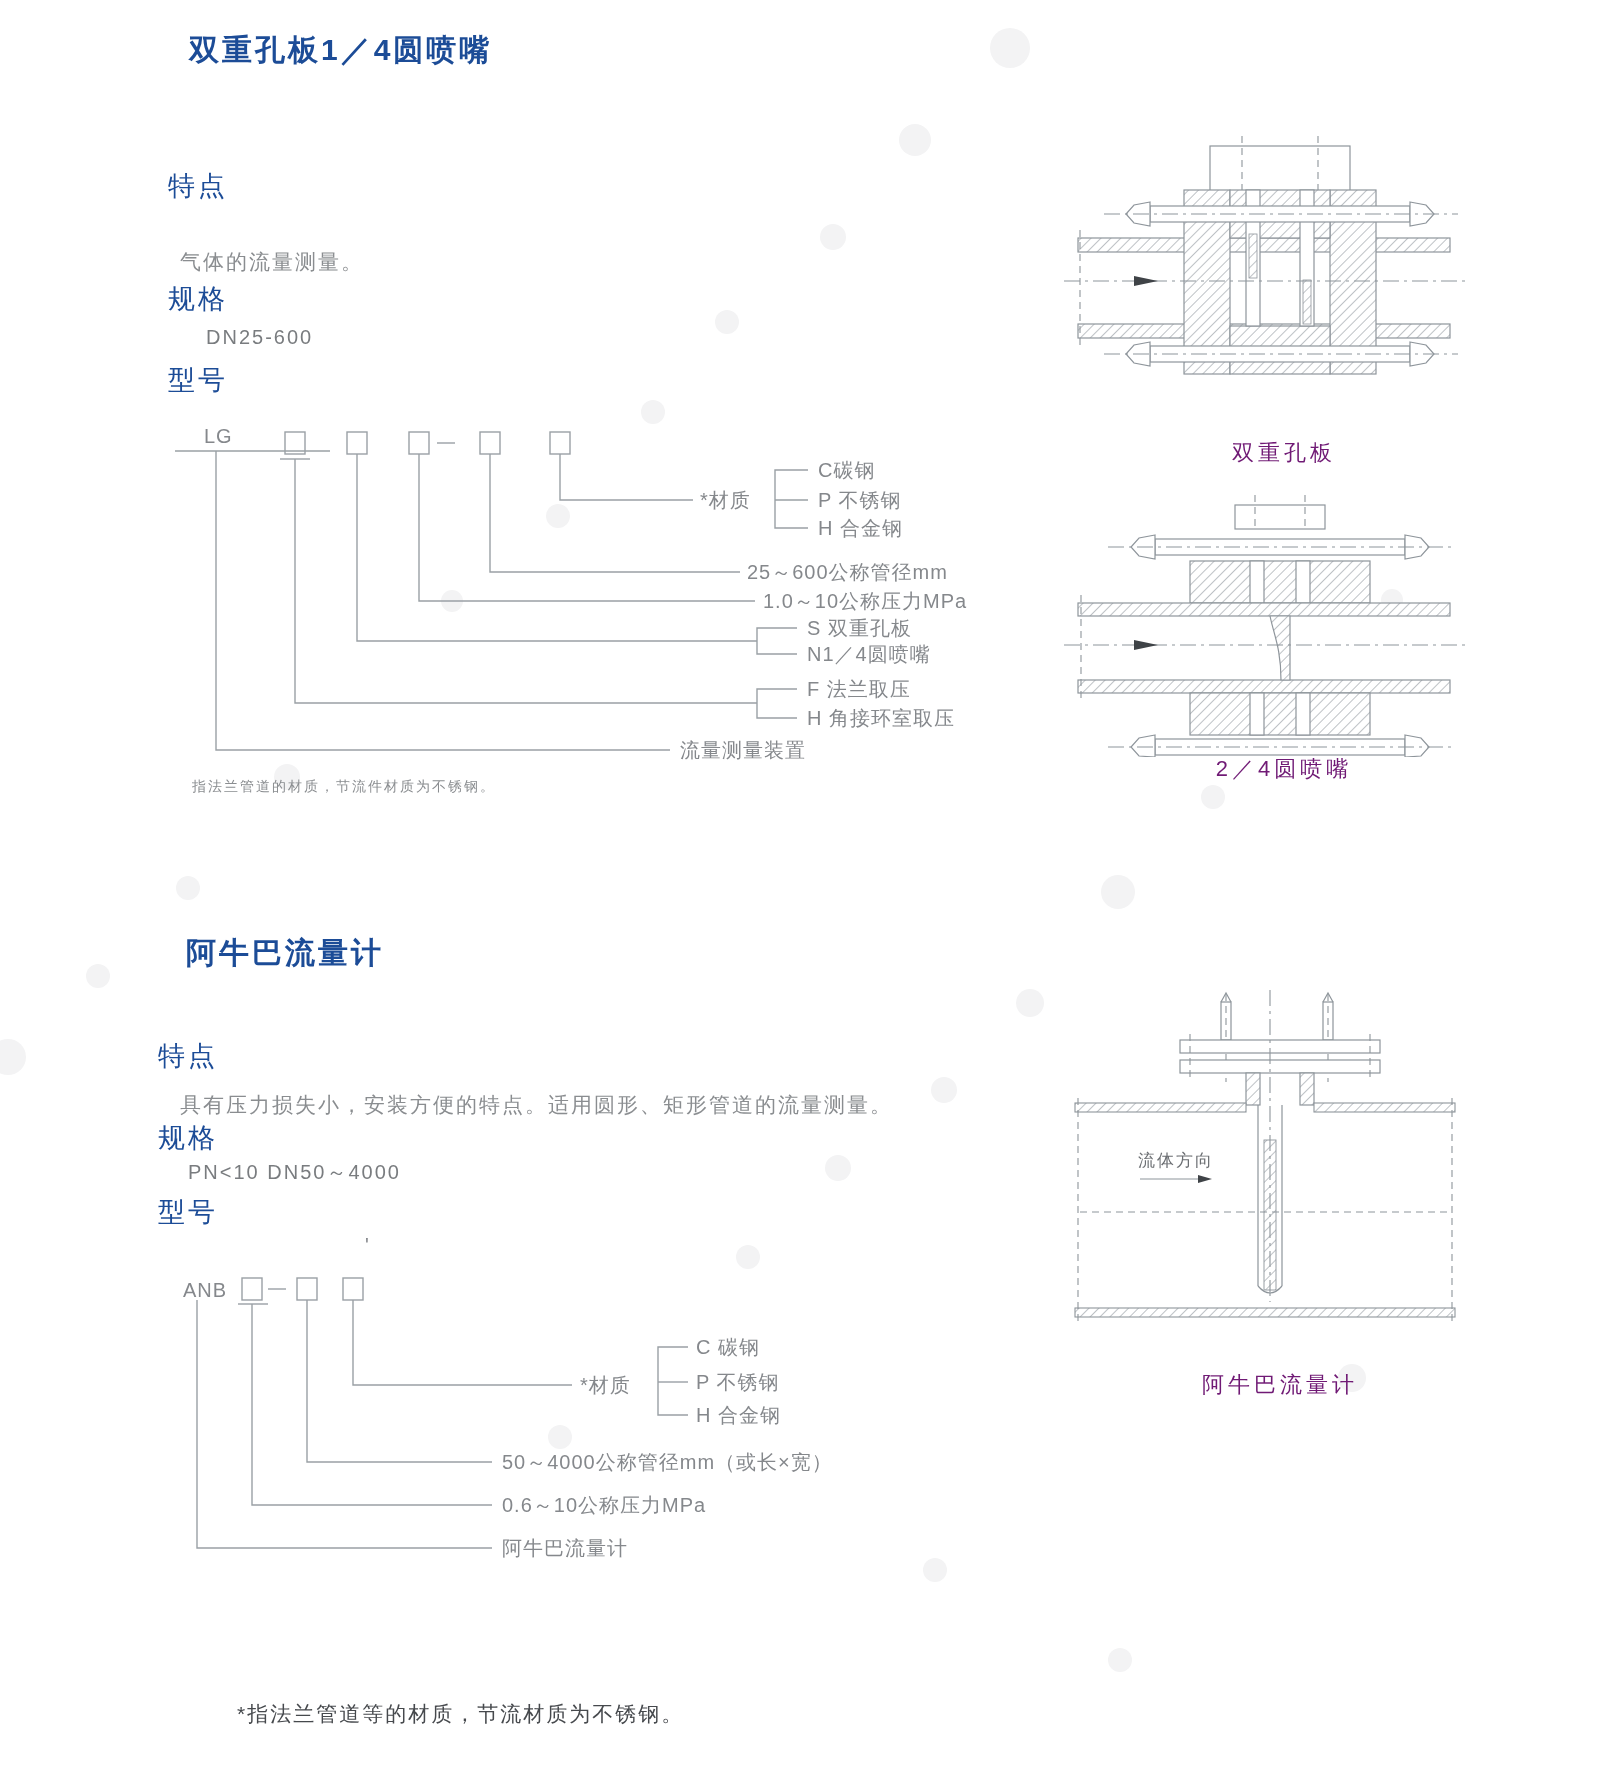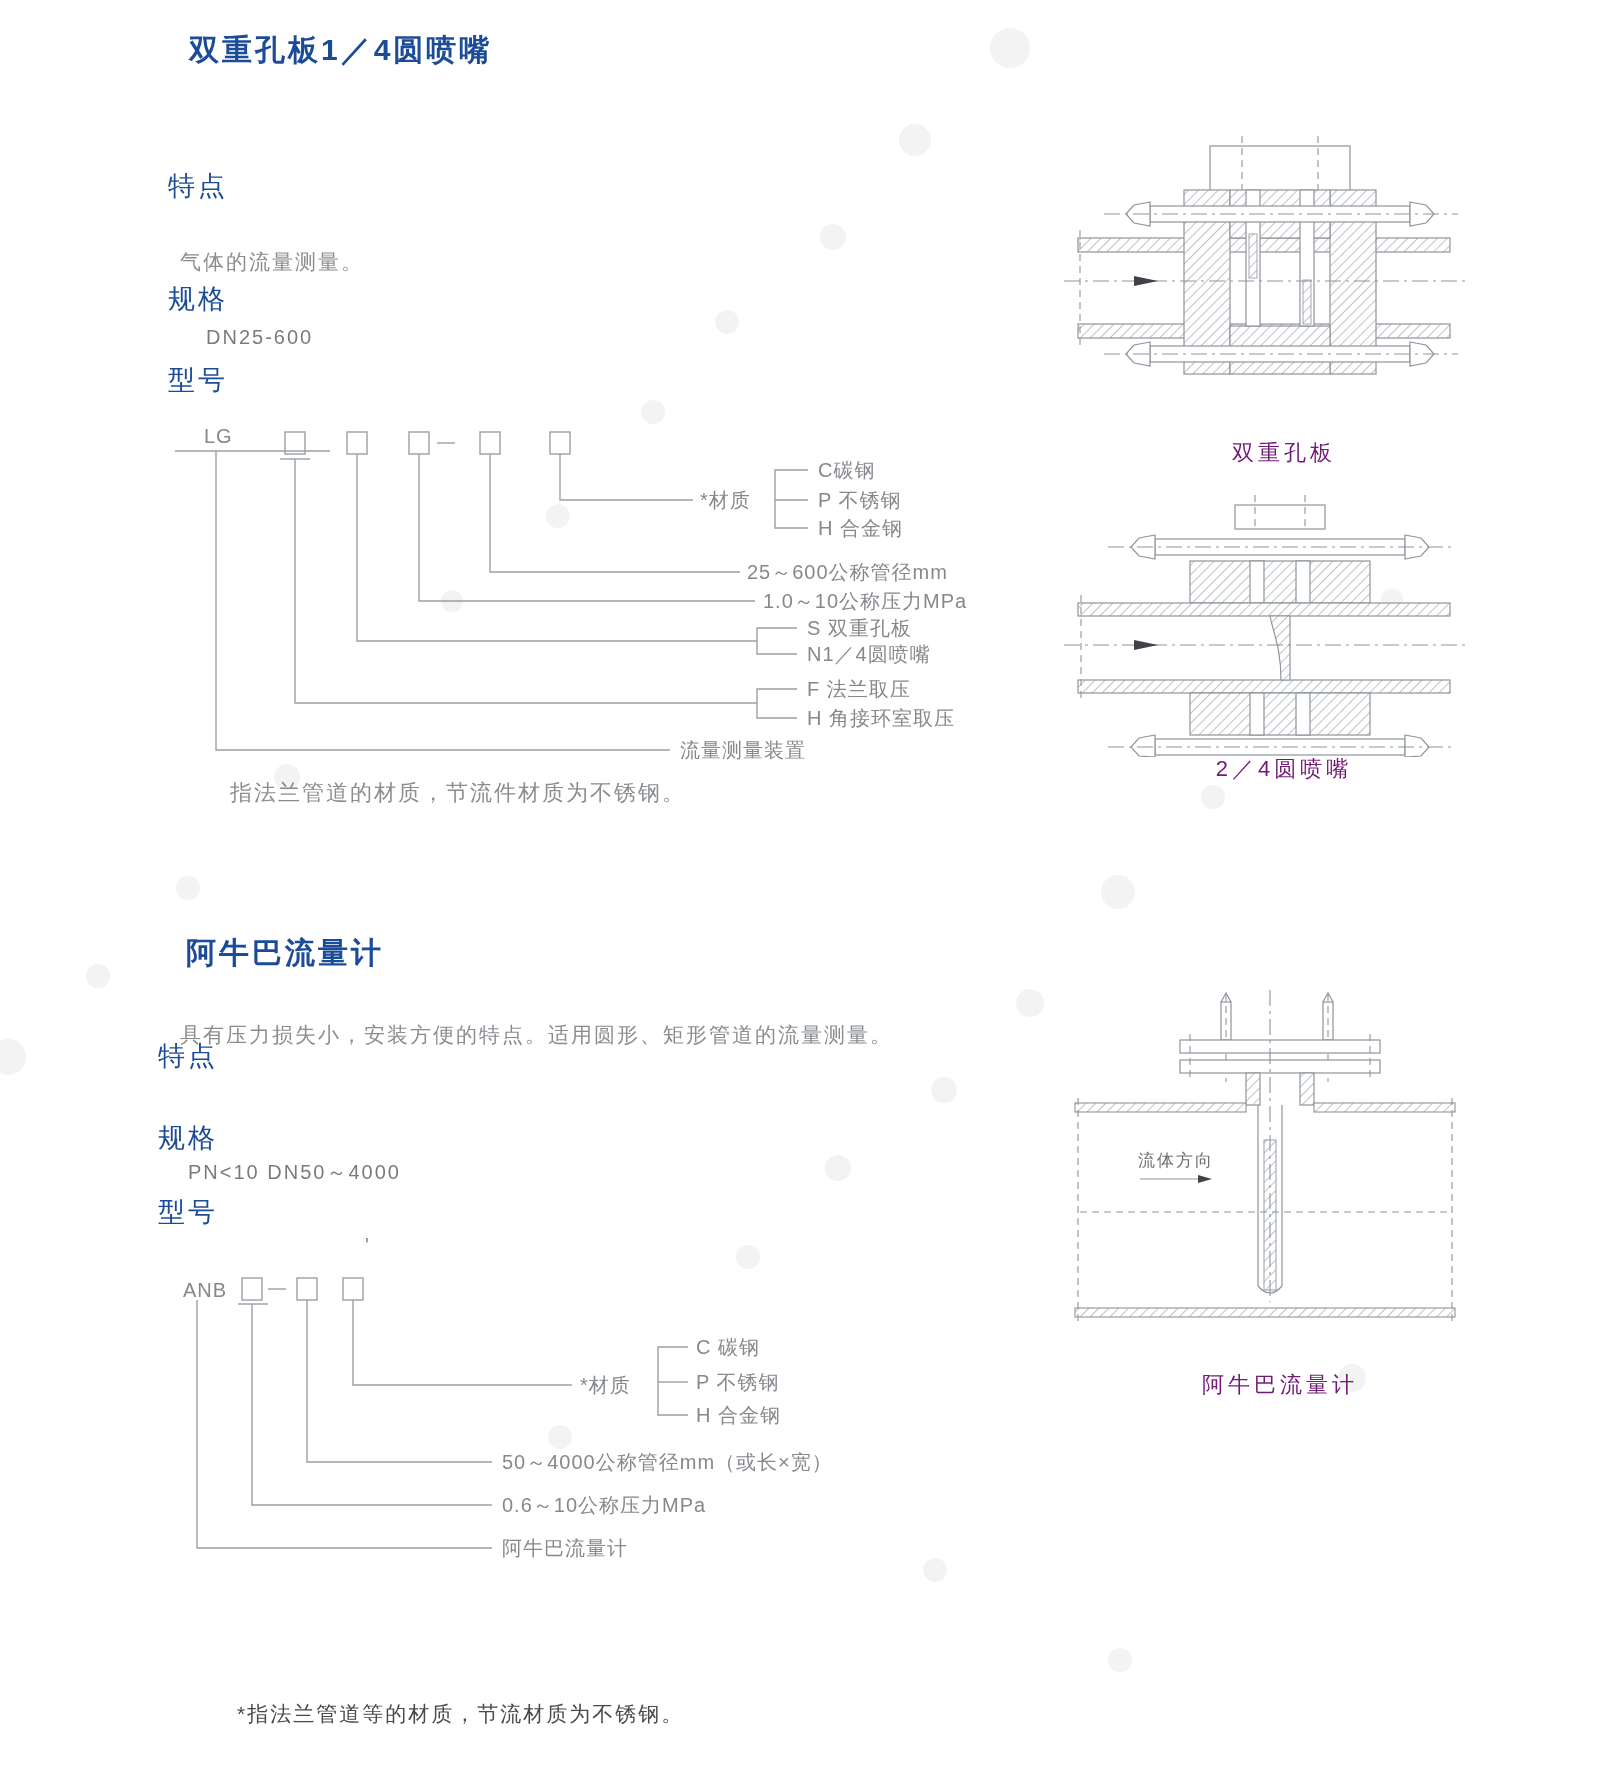--- a/index.html
+++ b/index.html
@@ -3,21 +3,21 @@
 <meta charset="utf-8">
 <style>
   html,body{margin:0;padding:0;background:#ffffff;}
   #page{position:relative;width:1600px;height:1770px;background:#ffffff;overflow:hidden;
         font-family:"Liberation Sans",sans-serif;}
   .abs{position:absolute;}
   .h-title{font-size:30px;font-weight:bold;color:#1c4c97;letter-spacing:3px;margin-left:14px;}
   .h-sub{font-size:27px;font-weight:normal;color:#1c4c97;letter-spacing:3px;}
   .body-text{font-size:21px;color:#8a8d90;letter-spacing:2px;}
   .spec-text{font-size:20px;color:#797c7f;letter-spacing:2px;}
-  .note-text{font-size:22px;color:#8a8d90;letter-spacing:2px;margin-left:38px;}
+  .note-text{font-size:14px;color:#8a8d90;letter-spacing:2px;}
   .caption{font-size:22px;color:#701a75;letter-spacing:4px;text-align:center;}
   .footer-note{font-size:21px;color:#46494d;letter-spacing:2px;}
   svg text.dlabel{font-family:"Liberation Sans",sans-serif;font-size:20px;fill:#85888c;letter-spacing:1px;}
   svg text.dflow{font-family:"Liberation Sans",sans-serif;font-size:17px;fill:#6b6e72;letter-spacing:2px;}
   svg .ln{stroke:#9aa0a5;stroke-width:1.4;fill:none;}
   svg .lnthin{stroke:#8e959b;stroke-width:1.2;fill:none;}
   svg .wh{fill:#ffffff;stroke:#8e959b;stroke-width:1.2;}
   svg .dash{stroke:#8e959b;stroke-width:1.1;fill:none;stroke-dasharray:7 5;}
   svg .cdash{stroke:#8e959b;stroke-width:1.1;fill:none;stroke-dasharray:16 5 3 5;}
   .blob{fill:#f3f3f4;}
@@ -182,21 +182,21 @@
     <line class="cdash" x1="58" y1="260" x2="404" y2="260"></line>
 
     <line class="cdash" x1="14" y1="158" x2="416" y2="158"></line>
     <polygon points="84,153 108,158 84,163" fill="#3f4347"></polygon>
   </svg>
   <div class="abs caption" style="left:1164px;top:754px;width:240px;">2／4圆喷嘴</div>
 
   <div class="abs h-title" style="left:172px;top:933px;">阿牛巴流量计</div>
 
   <div class="abs h-sub" style="left:158px;top:1038px;">特点</div>
-  <div class="abs body-text" style="left:180px;top:1021px;">具有压力损失小，安装方便的特点。适用圆形、矩形管道的流量测量。</div>
+  <div class="abs body-text" style="left:180px;top:1091px;">具有压力损失小，安装方便的特点。适用圆形、矩形管道的流量测量。</div>
 
   <div class="abs h-sub" style="left:158px;top:1120px;">规格</div>
   <div class="abs spec-text" style="left:188px;top:1159px;">PN&lt;10  DN50～4000</div>
 
   <div class="abs h-sub" style="left:158px;top:1194px;">型号</div>
 
   <svg class="abs" style="left:160px;top:1230px;" width="850" height="340" viewBox="0 0 850 340">
     <text class="dlabel" x="23" y="67">ANB</text>
     <text class="dlabel" x="205" y="22">'</text>
     <rect class="ln" x="82" y="48" width="20" height="22"></rect>

